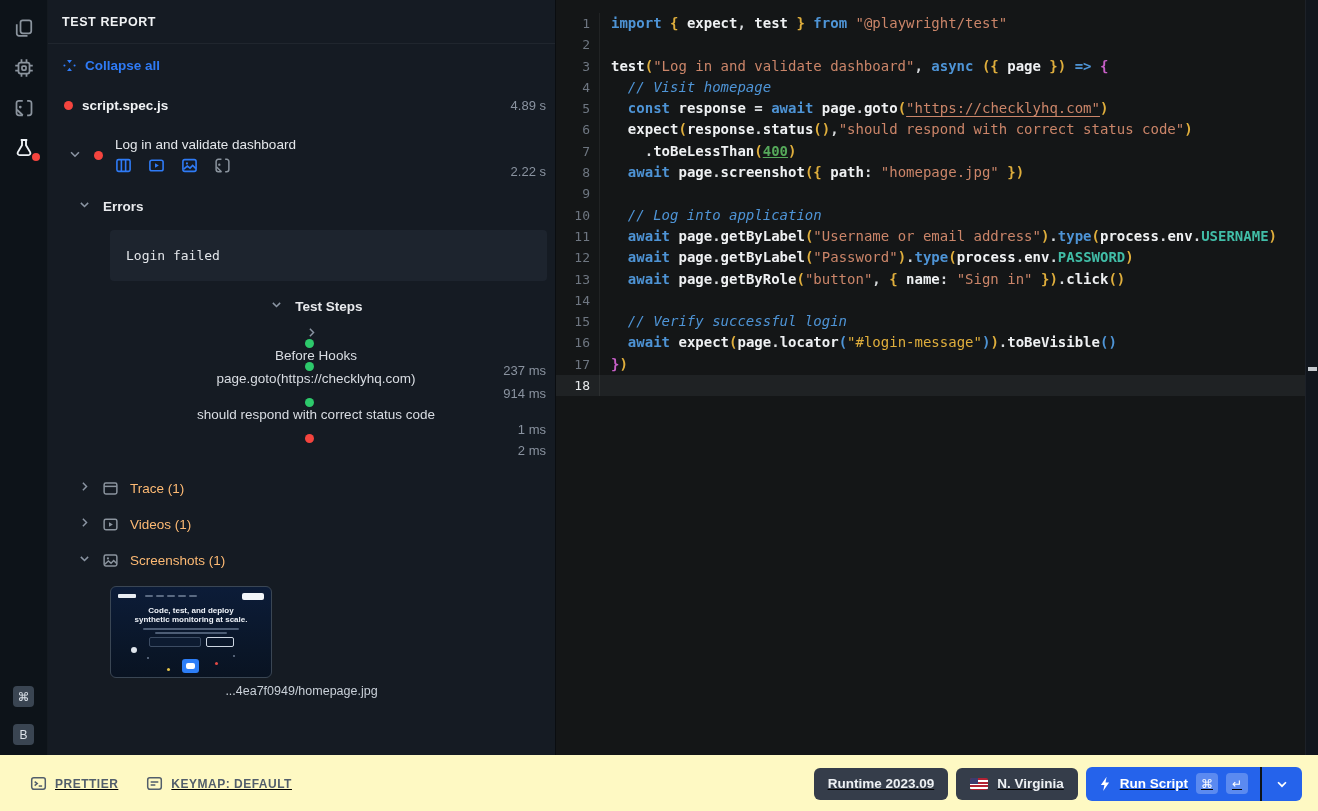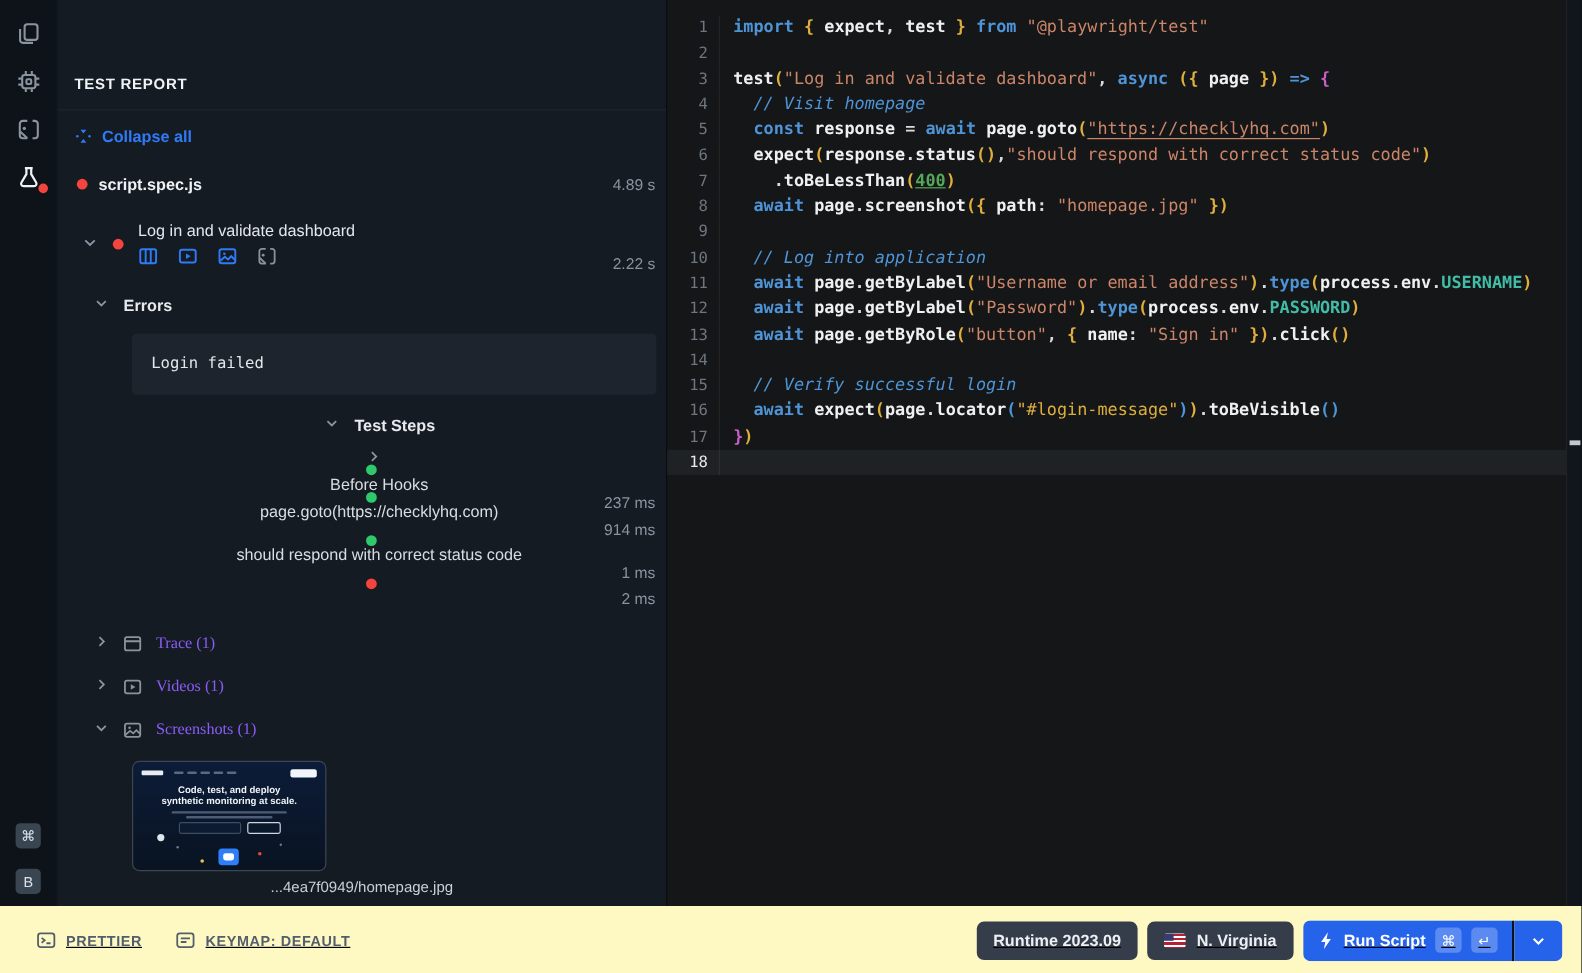--- a/index.html
+++ b/index.html
@@ -18,21 +18,21 @@
   .rail-badge { position:absolute; right:-2px; bottom:1px; width:8px; height:8px; border-radius:50%;
     background:#f4443e; }
   .rail-spacer { flex:1; }
   .keycap { width:21px; height:21px; border-radius:4px; background:#3a4552; color:#dbe1e8;
     font-size:12px; display:flex; align-items:center; justify-content:center; margin-bottom:5px; }
   .keycap:last-child { margin-bottom:10px; }
 
   
   .panel { width:508px; background:#151b23; display:flex; flex-direction:column; border-right:1px solid #0a0d10; }
   .panel-header { height:44px; display:flex; align-items:center; padding-left:14px;
-    border-bottom:1px solid #20262e; color:#f0f2f4; font-size:12.5px; font-weight:700; letter-spacing:.6px;margin-top:48px; }
+    border-bottom:1px solid #20262e; color:#f0f2f4; font-size:12.5px; font-weight:700; letter-spacing:.6px; }
   .panel-body { flex:1; overflow:hidden; font-size:13.5px; }
   .row { display:flex; align-items:center; }
   .row-collapse { height:42px; padding-left:14px; gap:8px; color:#2f7bf6; font-weight:600; cursor:pointer; }
   .row-file { height:38px; padding:0 9px 0 16px; gap:9px; }
   .dot { width:9px; height:9px; border-radius:50%; flex:0 0 auto; }
   .dot.red { background:#f4443e; } .dot.green { background:#2dc96b; }
   .file-name { color:#f0f2f4; font-weight:600; }
   .t-right { margin-left:auto; color:#8a93a0; font-size:13px; }
   .row-test { height:62px; padding:0 9px 0 20px; }
   .test-caret { margin-right:12px; } 
@@ -45,21 +45,21 @@
   .error-box { margin:4px 8px 0 62px; height:51px; background:#1d242e; border-radius:4px;
     display:flex; align-items:center; padding-left:16px; }
   .error-text { font-family:"DejaVu Sans Mono", monospace; font-size:13px; color:#e3e6ea; }
   .steps-wrap { margin-top:5px;justify-content:center; }
   .step-row { height:36px; display:flex; align-items:center; padding:0 9px 0 38px; cursor:pointer;flex-direction:column; }
   .step-row .caret-slot { width:22px; display:flex; align-items:center; }
   .step-row .dot { margin-right:13px; }
   .step-label { color:#d9dde3; }
   .sec-row { height:36px; display:flex; align-items:center; padding-left:30px; gap:11px; cursor:pointer; }
   .sec-row svg.kind { stroke:#8b949e; }
-  .sec-label { color:#8b5cf6;font-family:Liberation Serif, serif; }
+  .sec-label { color:#fdba74; }
   .caret svg { stroke:#8b95a3; }
 
   
   .thumb { margin:8px 0 0 62px; width:162px; height:92px; border:1px solid #3a4654; border-radius:6px;
     background:linear-gradient(180deg,#0c1c38 0%,#0a1628 70%,#091322 100%); position:relative; overflow:hidden; cursor:pointer; }
   .th-nav { position:absolute; top:5px; left:7px; right:7px; height:8px; display:flex; align-items:center; gap:3px; }
   .th-logo { width:18px; height:4px; background:#e8ecf2; border-radius:1px; }
   .th-link { width:8px; height:2px; background:#5a6a82; border-radius:1px; }
   .th-btn { margin-left:auto; width:22px; height:7px; background:#f2f5f9; border-radius:2px; }
   .th-head { position:absolute; top:19px; left:0; right:0; text-align:center; color:#eef2f8;

